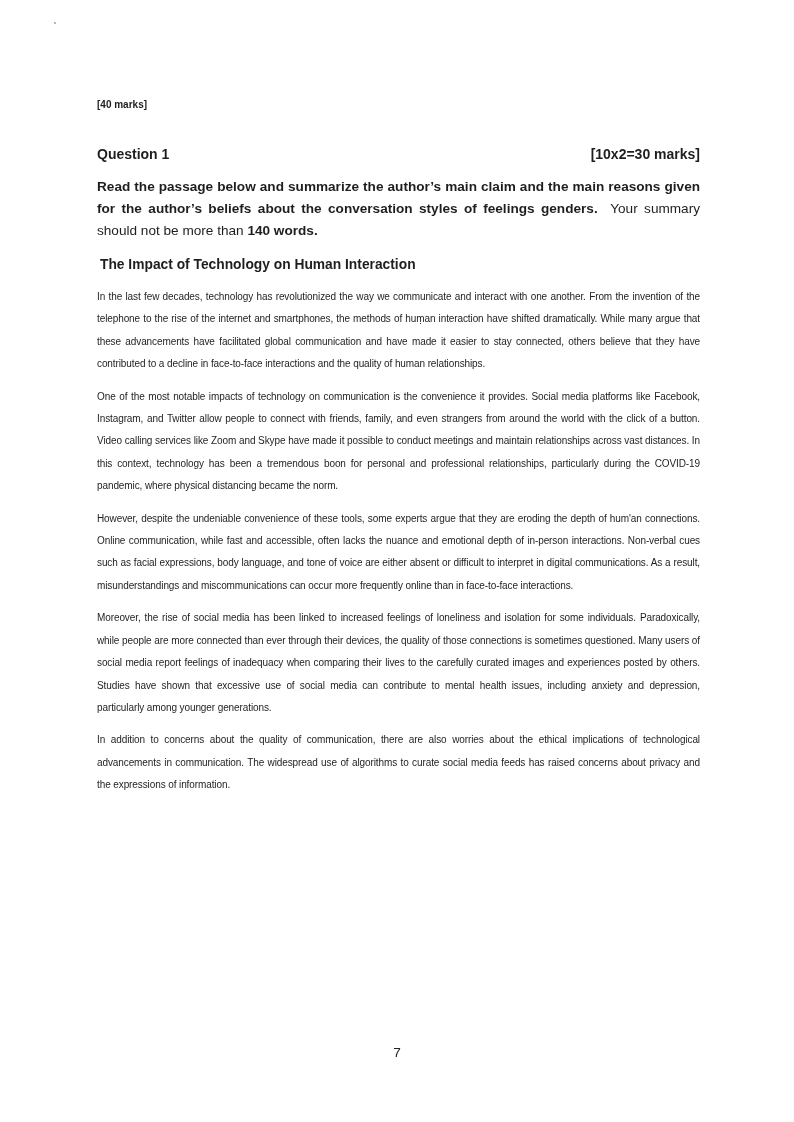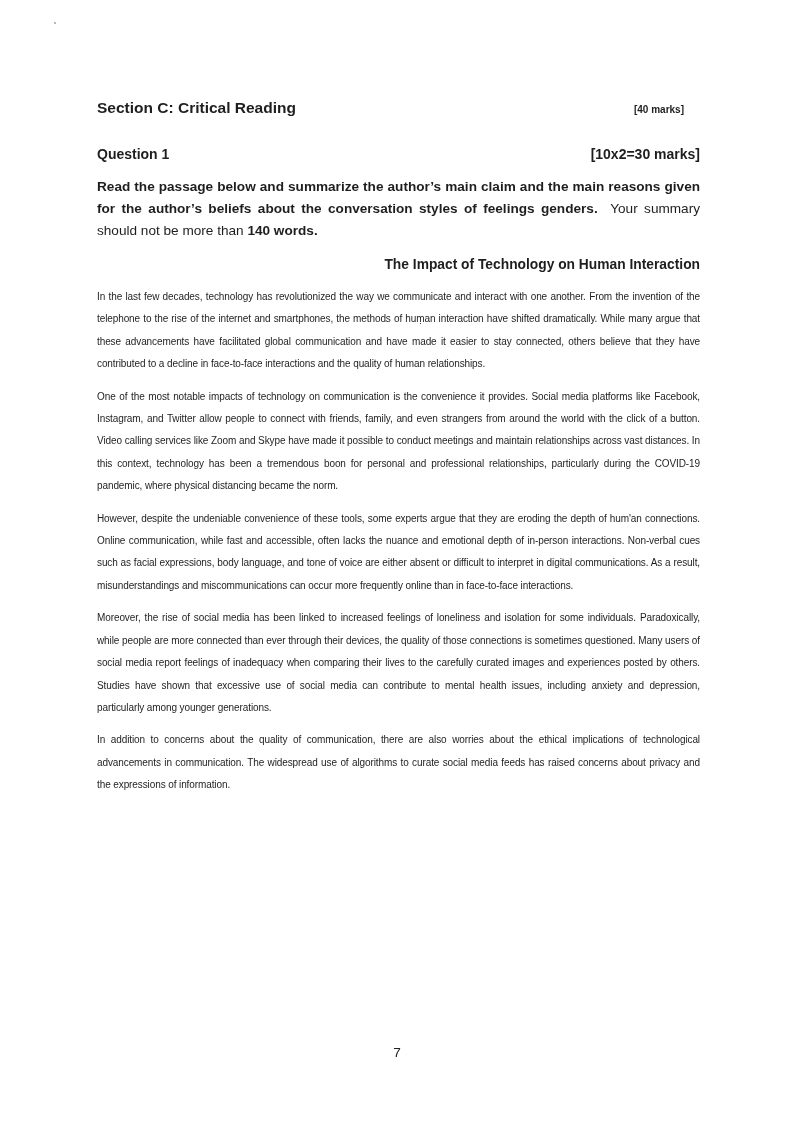--- a/index.html
+++ b/index.html
@@ -58,21 +58,20 @@
     }
     .instructions b {
       font-weight: bold;
     }
     .passage-title {
       margin-top: 12px;
       margin-left: 3px;
       font-weight: bold;
       font-size: 13.8px;
       line-height: 22px;
-      text-align: right;
     }
     .para {
       font-size: 10px;
       line-height: 22.4px;
       text-align: justify;
       text-align-last: left;
       letter-spacing: -0.1px;
     }
     .page-number {
       position: absolute;
@@ -84,21 +83,20 @@
       color: #222;
     }
   </style>
 </head>
 <body>
 
 <div class="speck"></div>
 
 <div class="page">
   <div class="row section-row">
-    <span>Section C: Critical Reading</span>
     <span class="marks">[40 marks]</span>
   </div>
 
   <div class="row question-row">
     <span>Question 1</span>
     <span>[10x2=30 marks]</span>
   </div>
 
   <div class="instructions">
     <b>Read the passage below and summarize the author’s main claim and the main reasons given for the author’s beliefs about the conversation styles of feelings genders.</b>&nbsp;

